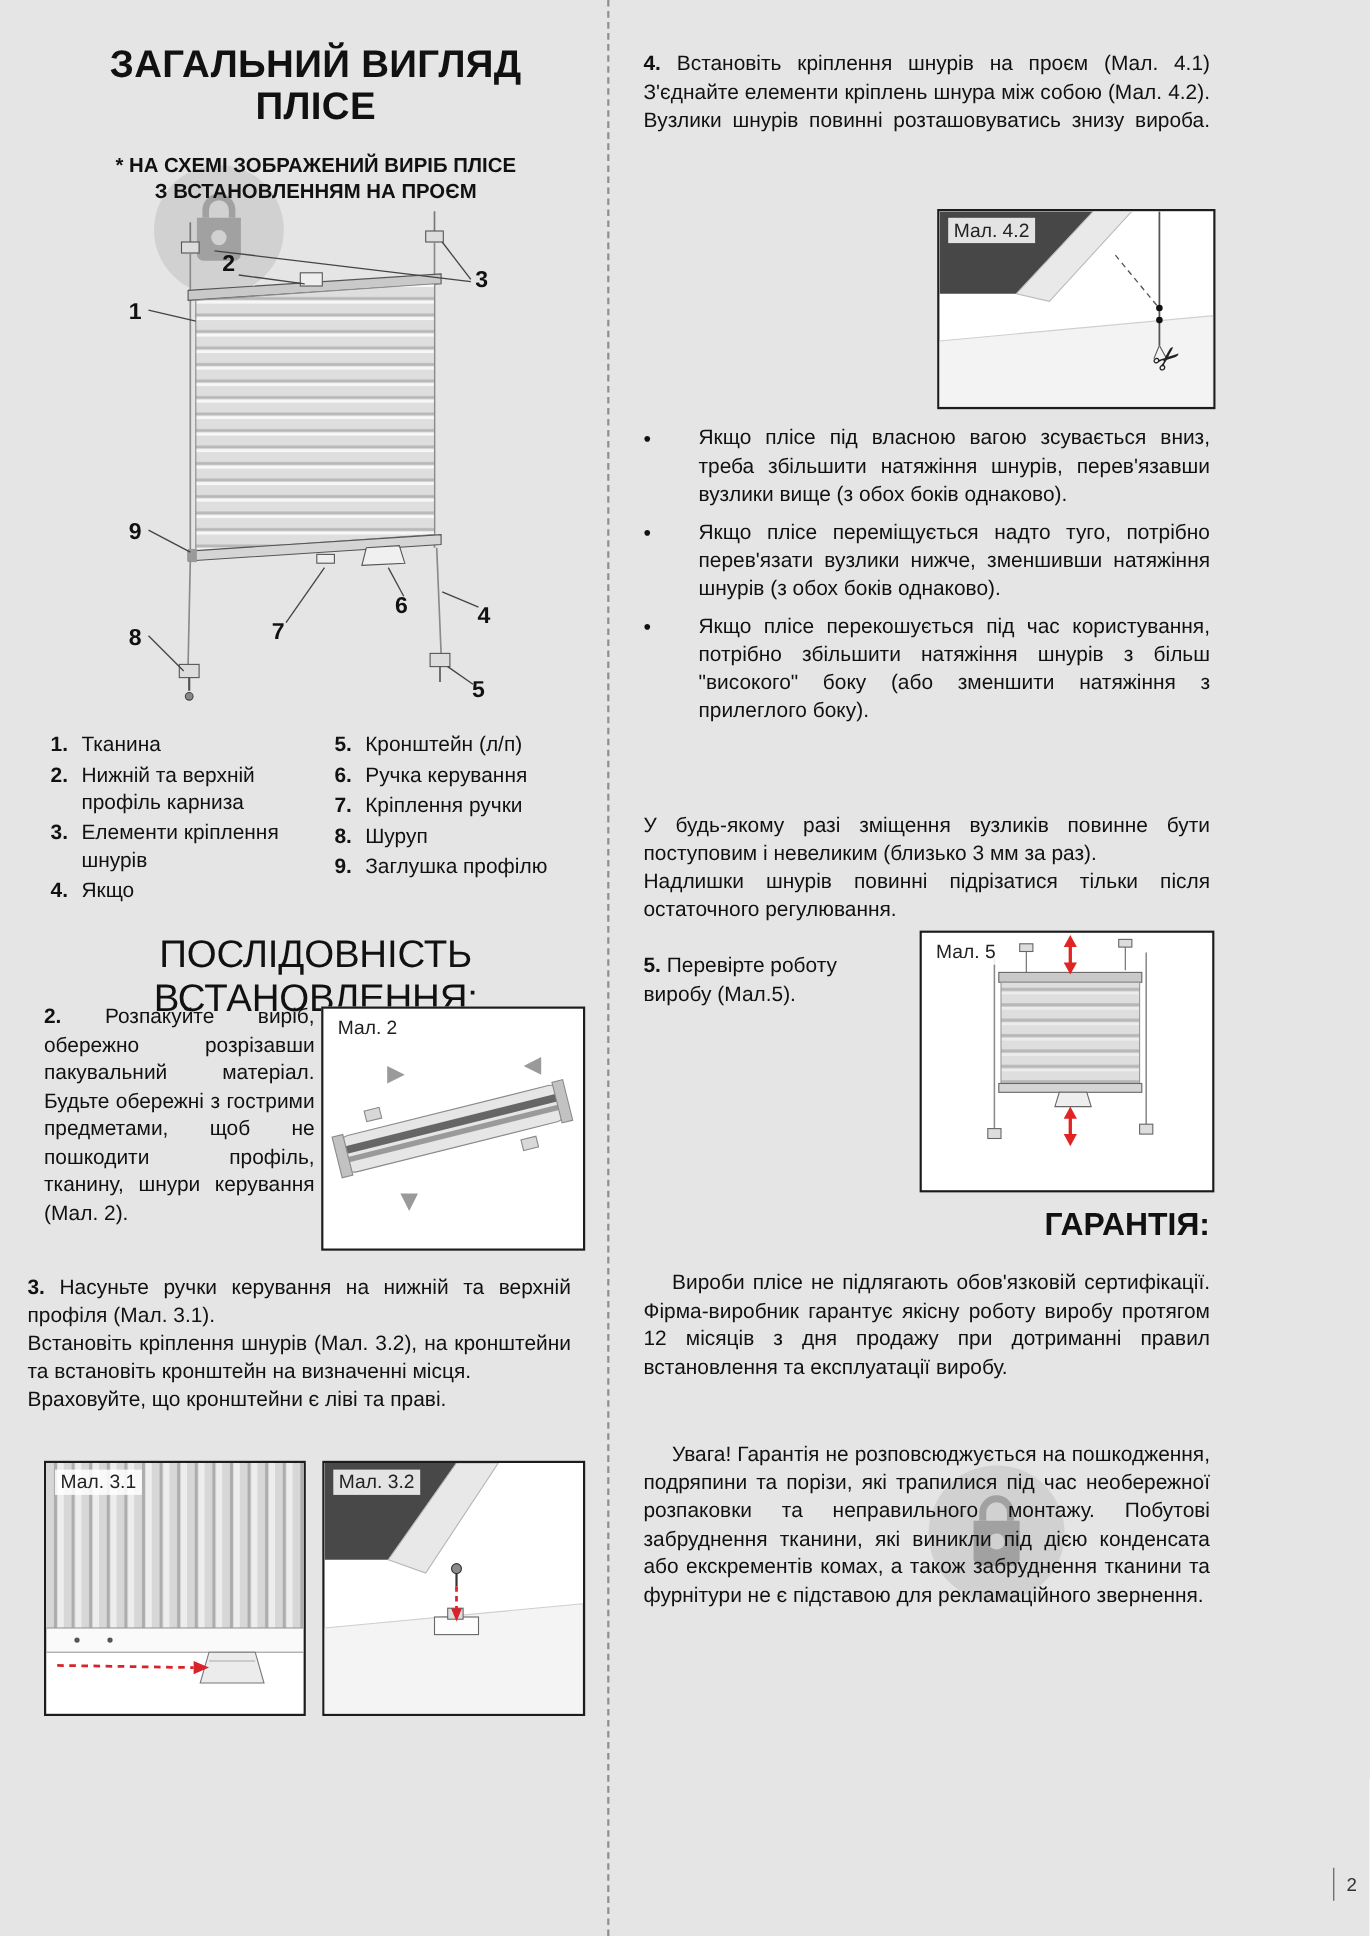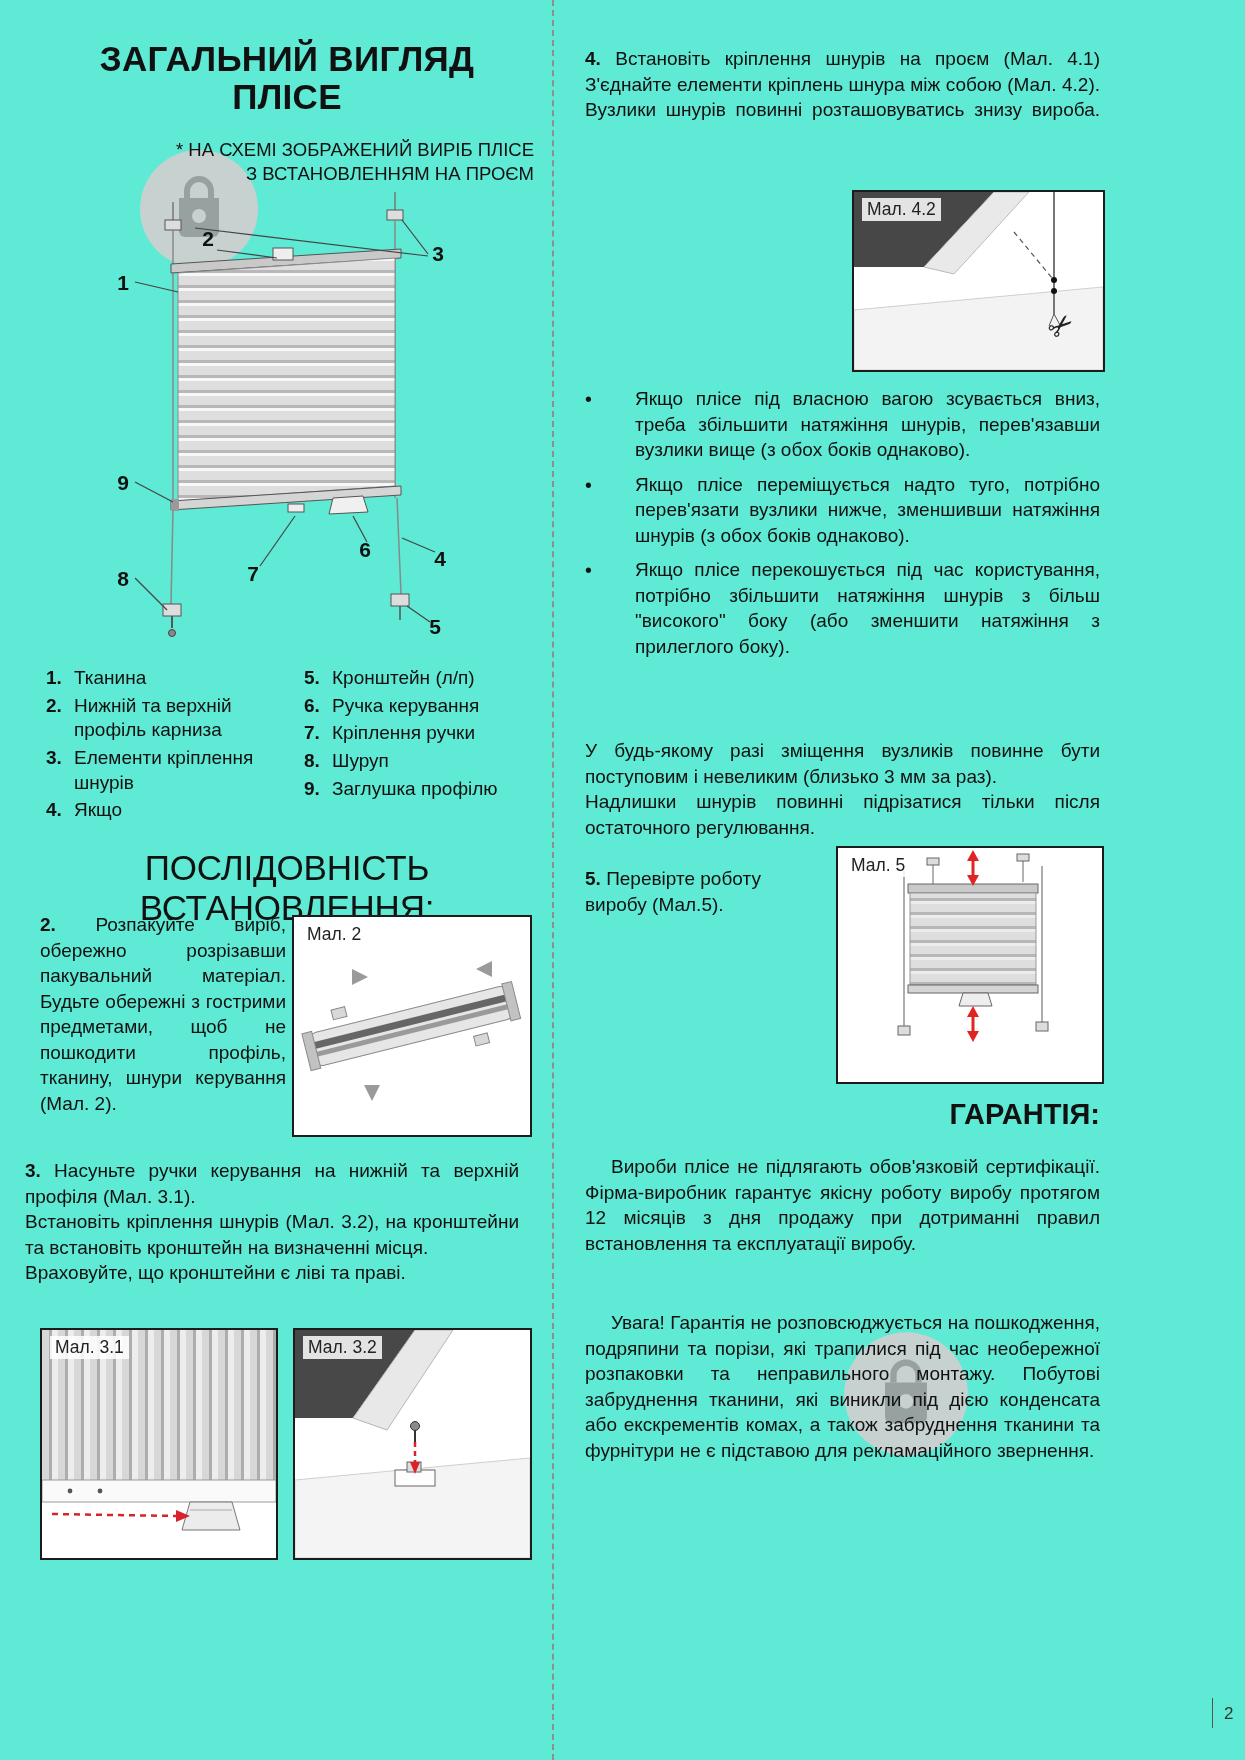--- a/index.html
+++ b/index.html
@@ -1,22 +1,22 @@
 <!DOCTYPE html>
 <html><head>
 <meta charset="utf-8">
 <style>
   *{box-sizing:border-box;margin:0;padding:0}
   html,body{background:#ffffff}
-  .page{position:relative;width:1245px;height:1760px;background:#5eead4;
+  .page{position:relative;width:1245px;height:1760px;background:#e5e5e5;
         font-family:"Liberation Sans","DejaVu Sans",sans-serif;color:#111;overflow:hidden}
   .abs{position:absolute}
   .divider{position:absolute;left:552px;top:0;height:1760px;width:0;border-left:2px dashed #8f8f8f}
   .h-title{font-size:35px;font-weight:700;line-height:1.08;letter-spacing:.3px;text-align:center}
-  .h-sub{font-size:18.5px;font-weight:400;line-height:1.32;text-align:right}
+  .h-sub{font-size:18.5px;font-weight:700;line-height:1.32;text-align:center}
   .h-section{font-size:35px;font-weight:400;text-align:center;letter-spacing:-.2px}
   .h-warranty{font-size:29px;font-weight:700;text-align:right}
   .p{font-size:19px;line-height:1.345;text-align:justify}
   .b{font-weight:700}
   .figbox{position:absolute;border:2px solid #1c1c1c;background:#fff;overflow:hidden}
   .figlabel{position:absolute;left:8px;top:6px;font-size:17.5px;color:#222;
             background:rgba(255,255,255,.85);padding:1px 5px;z-index:2}
   .figart{position:absolute;left:0;top:0}
   .leg-item{display:flex;font-size:19px;line-height:1.3;margin-bottom:3px}
   .leg-num{font-weight:700;width:28px;flex:none}

